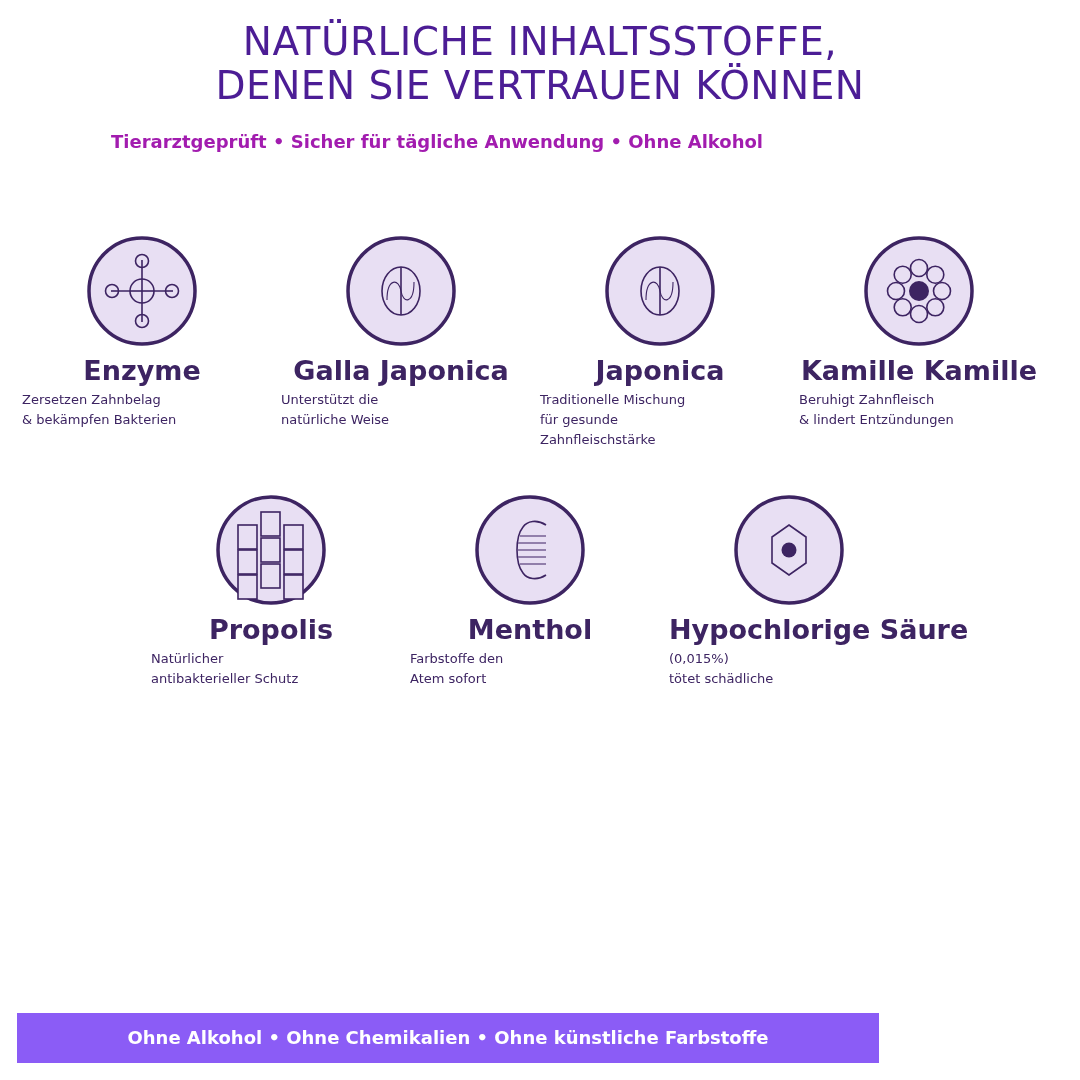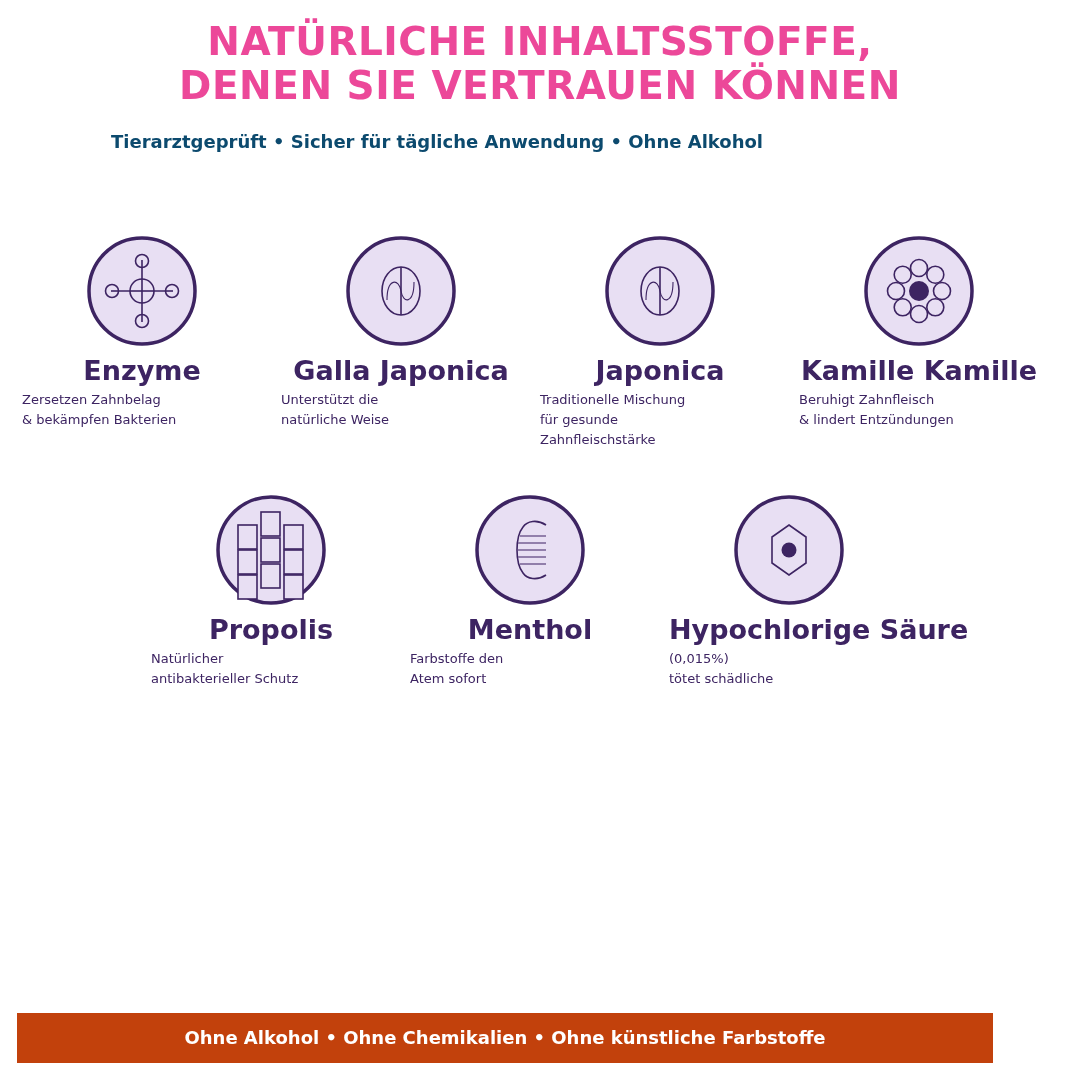--- a/index.html
+++ b/index.html
@@ -2,45 +2,45 @@
 <html><head>
   <meta charset="utf-8">
   <style>
     html, body { margin: 0; padding: 0; }
     body {
       width: 1080px; height: 1080px; background: #ffffff; position: relative;
       font-family: "DejaVu Sans", sans-serif; color: #3d2462; overflow: hidden;
     }
     .title {
       position: absolute; left: 0; top: 20px; width: 1080px; text-align: center;
-      font-weight: bold; font-size: 39px; line-height: 44px; color: #ec4899;
+      font-weight: normal; font-size: 39px; line-height: 44px; color: #4c1d95;
       letter-spacing: 0.5px;
     }
     .subtitle {
       position: absolute; left: 0; top: 131px; width: 874px; text-align: center;
-      font-weight: bold; font-size: 18px; line-height: 22px; color: #0c4a6e;
+      font-weight: bold; font-size: 18px; line-height: 22px; color: #a21caf;
     }
     .item { position: absolute; width: 240px; text-align: center; }
     .icon-wrap {
       position: absolute; left: 65px; top: 0; width: 110px; height: 110px;
     }
     .icon-wrap svg { width: 110px; height: 110px; display: block; }
     .name {
       position: absolute; left: 0; top: 122px; width: 240px; text-align: center;
       font-weight: bold; font-size: 27px; line-height: 26px; color: #3d2462;
       white-space: nowrap;
     }
     .desc {
       position: absolute; left: 0; top: 154px; width: 240px; text-align: left;
       font-size: 13px; line-height: 20px; color: #3d2462;
     }
     .desc span { display: block; white-space: nowrap; }
     .footer {
-      position: absolute; left: 17px; top: 1013px; width: 976px; height: 50px;
-      background: #c2410c; color: #ffffff; text-align: center;
+      position: absolute; left: 17px; top: 1013px; width: 862px; height: 50px;
+      background: #8b5cf6; color: #ffffff; text-align: center;
       font-weight: bold; font-size: 18px; line-height: 50px;
     }
   </style>
 </head>
 <body>
 
 <div class="title">
   <div>NATÜRLICHE INHALTSSTOFFE,</div>
   <div>DENEN SIE VERTRAUEN KÖNNEN</div>
 </div>

